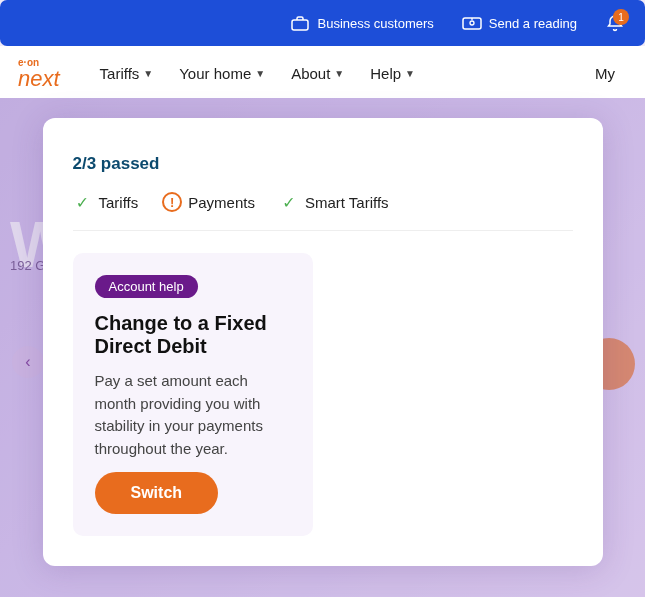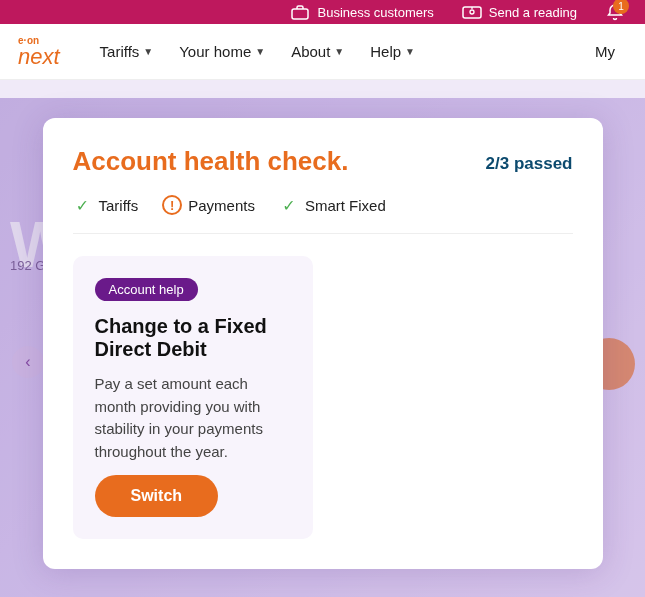--- a/index.html
+++ b/index.html
@@ -7,27 +7,28 @@
       font-family: Arial, sans-serif;
       width: 645px;
       height: 597px;
       overflow: hidden;
       position: relative;
       background: #f0eaf8;
     }
 
     
     .top-bar {
-      background: #be185d;
-      height: 24px;
+      background: #1d4ed8;
+      height: 46px;
       display: flex;
       align-items: center;
       justify-content: flex-end;
       padding: 0 20px;
       gap: 28px;
+      border-radius: 7px;
     }
     .top-bar-item {
       display: flex;
       align-items: center;
       gap: 7px;
       color: #fff;
       font-size: 13px;
       cursor: pointer;
     }
     .top-bar-icon {
@@ -343,36 +344,35 @@
 <div class="bg-content">
   <div class="bg-text-wo">Wo</div>
   <div class="bg-text-address">192 G...</div>
   <div class="bg-arrow-left">‹</div>
   <div class="bg-circle-orange"></div>
 </div>
 
 <div class="modal-overlay">
   <div class="modal">
     <div class="modal-header">
-      <div class="modal-title">Account health check.</div>
       <div class="modal-passed">2/3 passed</div>
     </div>
 
     <div class="check-items">
       <div class="check-item">
         <div class="check-icon-green">✓</div>
         <span>Tariffs</span>
       </div>
       <div class="check-item">
         <div class="check-icon-warning">!</div>
         <span>Payments</span>
       </div>
       <div class="check-item">
         <div class="check-icon-green">✓</div>
-        <span>Smart Fixed</span>
+        <span>Smart Tariffs</span>
       </div>
     </div>
 
     <div class="info-card">
       <div class="card-badge">Account help</div>
       <div class="card-title">Change to a Fixed Direct Debit</div>
       <div class="card-desc">Pay a set amount each month providing you with stability in your payments throughout the year.</div>
       <button class="switch-btn">Switch</button>
     </div>
   </div>

